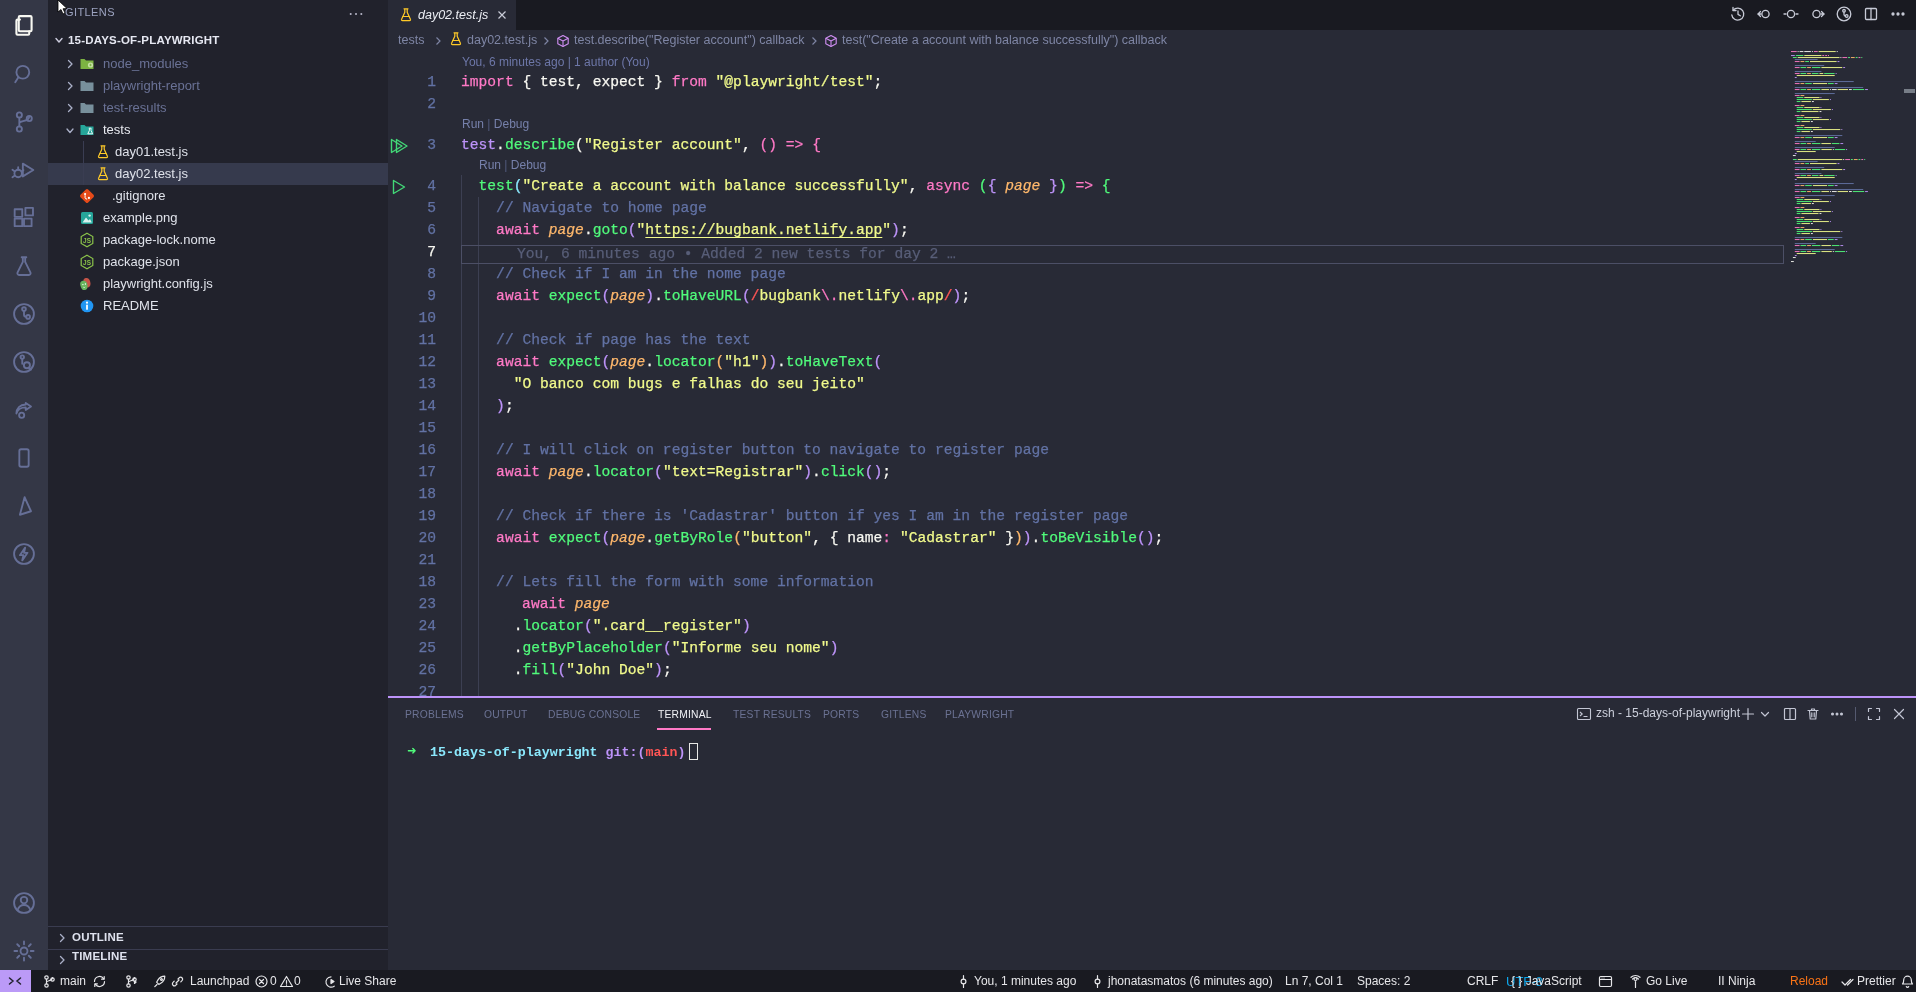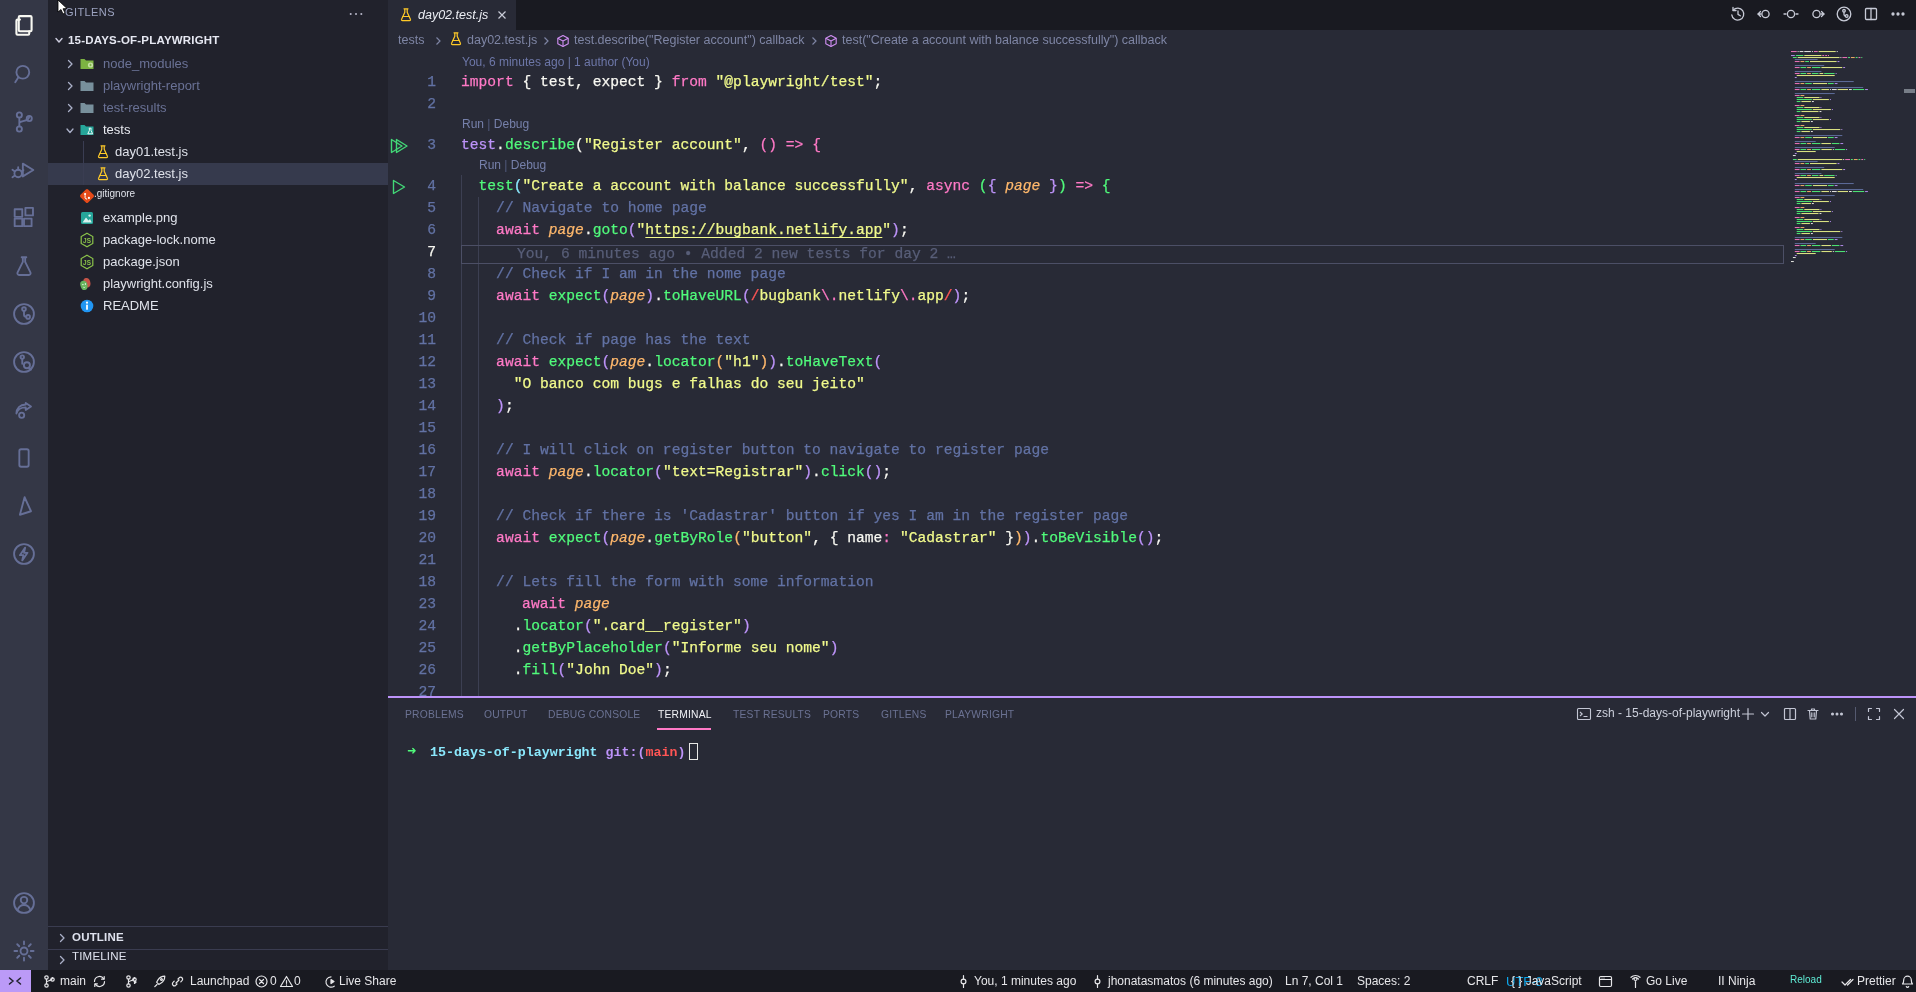--- a/index.html
+++ b/index.html
@@ -165,21 +165,21 @@
   </div>
 <div class="abs" style="left:115px;top:166px;font-size:13px;color:#dfe2ea">day02.test.js</div>
 <div class="abs" style="left:79px;top:188px">
     <svg width="16" height="16" viewBox="0 0 16 16">
       <rect x="2.6" y="2.6" width="10.8" height="10.8" rx="1.6" transform="rotate(45 8 8)" fill="#e64a19"></rect>
       <circle cx="6.1" cy="6.1" r="1.1" fill="#fff"></circle>
       <circle cx="9.9" cy="9.9" r="1.1" fill="#fff"></circle>
       <path d="M6.1 7.2v2.7a2 2 0 0 0 2 1.2" stroke="#fff" stroke-width="1" fill="none"></path>
     </svg>
   </div>
-<div class="abs" style="left:94px;top:188px;font-size:10px;color:#dfe2ea">.gitignore</div>
+<div class="abs" style="left:112px;top:188px;font-size:13px;color:#dfe2ea">.gitignore</div>
 <div class="abs" style="left:79px;top:210px">
     <svg width="16" height="16" viewBox="0 0 16 16">
       <rect x="2" y="2" width="12" height="12" rx="1.5" fill="#26a69a"></rect>
       <circle cx="10.6" cy="5.6" r="1.2" fill="#d9f2ef"></circle>
       <path d="M3.5 12.5 7 7.5l2.5 3 1.5-1.6 1.8 3.6z" fill="#d9f2ef"></path>
     </svg>
   </div>
 <div class="abs" style="left:103px;top:210px;font-size:13px;color:#dfe2ea">example.png</div>
 <div class="abs" style="left:79px;top:232px">
     <svg width="16" height="16" viewBox="0 0 16 16" fill="none">
@@ -220,21 +220,21 @@
       <path d="M4.5 2.5 8 6 4.5 9.5"></path>
     </svg>
   </div>
 <div class="abs" style="left:72px;top:931px;font-size:11.5px;font-weight:bold;color:#dfe2ee;letter-spacing:0.2px">OUTLINE</div>
 <div class="abs" style="left:48px;top:949px;width:340px;height:1px;background:#3a3c50"></div>
 <div class="abs" style="left:56px;top:954px;width:12px;height:12px">
     <svg width="12" height="12" viewBox="0 0 12 12" fill="none" stroke="#aab0c8" stroke-width="1.3" stroke-linecap="round" stroke-linejoin="round">
       <path d="M4.5 2.5 8 6 4.5 9.5"></path>
     </svg>
   </div>
-<div class="abs" style="left:72px;top:950px;font-size:11.5px;font-weight:normal;color:#dfe2ee;letter-spacing:0.2px">TIMELINE</div>
+<div class="abs" style="left:72px;top:950px;font-size:11.5px;font-weight:bold;color:#dfe2ee;letter-spacing:0.2px">TIMELINE</div>
 <div class="abs" style="left:388px;top:0;width:1528px;height:30px;background:#191a21"></div>
 <div class="abs" style="left:388px;top:0;width:128px;height:30px;background:#282a36"></div>
 <div class="abs" style="left:398px;top:7px">
     <svg width="16" height="16" viewBox="0 0 16 16" fill="none" stroke="#ffca28" stroke-width="1.2" stroke-linecap="round" stroke-linejoin="round">
       <path d="M6 1.8h4M6.8 1.8v3.4l-3.2 7a1 1 0 0 0 .9 1.5h7a1 1 0 0 0 .9-1.5l-3.2-7V1.8"></path>
       <path d="M5 9.5h6"></path>
     </svg>
   </div>
 <div class="abs" style="left:418px;top:8px;font-size:12.5px;font-style:italic;color:#eceef4">day02.test.js</div>
 <div class="abs" style="left:494px;top:7px;width:16px;height:16px">
@@ -807,21 +807,21 @@
     </svg>
   </div>
 <div class="abs" style="left:1628px;top:974px;width:15px;height:15px">
     <svg width="15" height="15" viewBox="0 0 15 15" fill="none" stroke="#e6e6e9" stroke-width="1.2" stroke-linecap="round" stroke-linejoin="round">
       <circle cx="7.5" cy="5" r="1.5"></circle>
       <path d="M7.5 6.5v6M4.6 4a4 4 0 0 1 5.8 0M3 2.3a6.5 6.5 0 0 1 9 0" transform="translate(0 1)"></path>
     </svg>
   </div>
 <div class="abs" style="left:1646px;top:974px;font-size:12px;color:#e6e6e9;white-space:pre">Go Live</div>
 <div class="abs" style="left:1718px;top:974px;font-size:12px;color:#e6e6e9;white-space:pre">II Ninja</div>
-<div class="abs" style="left:1790px;top:974px;font-size:10px;color:#5eead4;white-space:pre">Reload</div>
+<div class="abs" style="left:1790px;top:974px;font-size:12px;color:#f97316;white-space:pre">Reload</div>
 <div class="abs" style="left:1840px;top:974px;width:15px;height:15px">
     <svg width="15" height="15" viewBox="0 0 15 15" fill="none" stroke="#e6e6e9" stroke-width="1.2" stroke-linecap="round" stroke-linejoin="round">
       <path d="M2 8l3 3 5.5-5.5M7.5 11 13 5.5"></path>
     </svg>
   </div>
 <div class="abs" style="left:1857px;top:974px;font-size:12px;color:#e6e6e9;white-space:pre">Prettier</div>
 <div class="abs" style="left:1900px;top:974px;width:15px;height:15px">
     <svg width="15" height="15" viewBox="0 0 15 15" fill="none" stroke="#e6e6e9" stroke-width="1.2" stroke-linecap="round" stroke-linejoin="round">
       <path d="M7.5 2.2a3.8 3.8 0 0 1 3.8 3.8c0 3 1.2 4 1.2 4H2.5s1.2-1 1.2-4A3.8 3.8 0 0 1 7.5 2.2zM6.3 12.5a1.3 1.3 0 0 0 2.4 0"></path>
     </svg>

